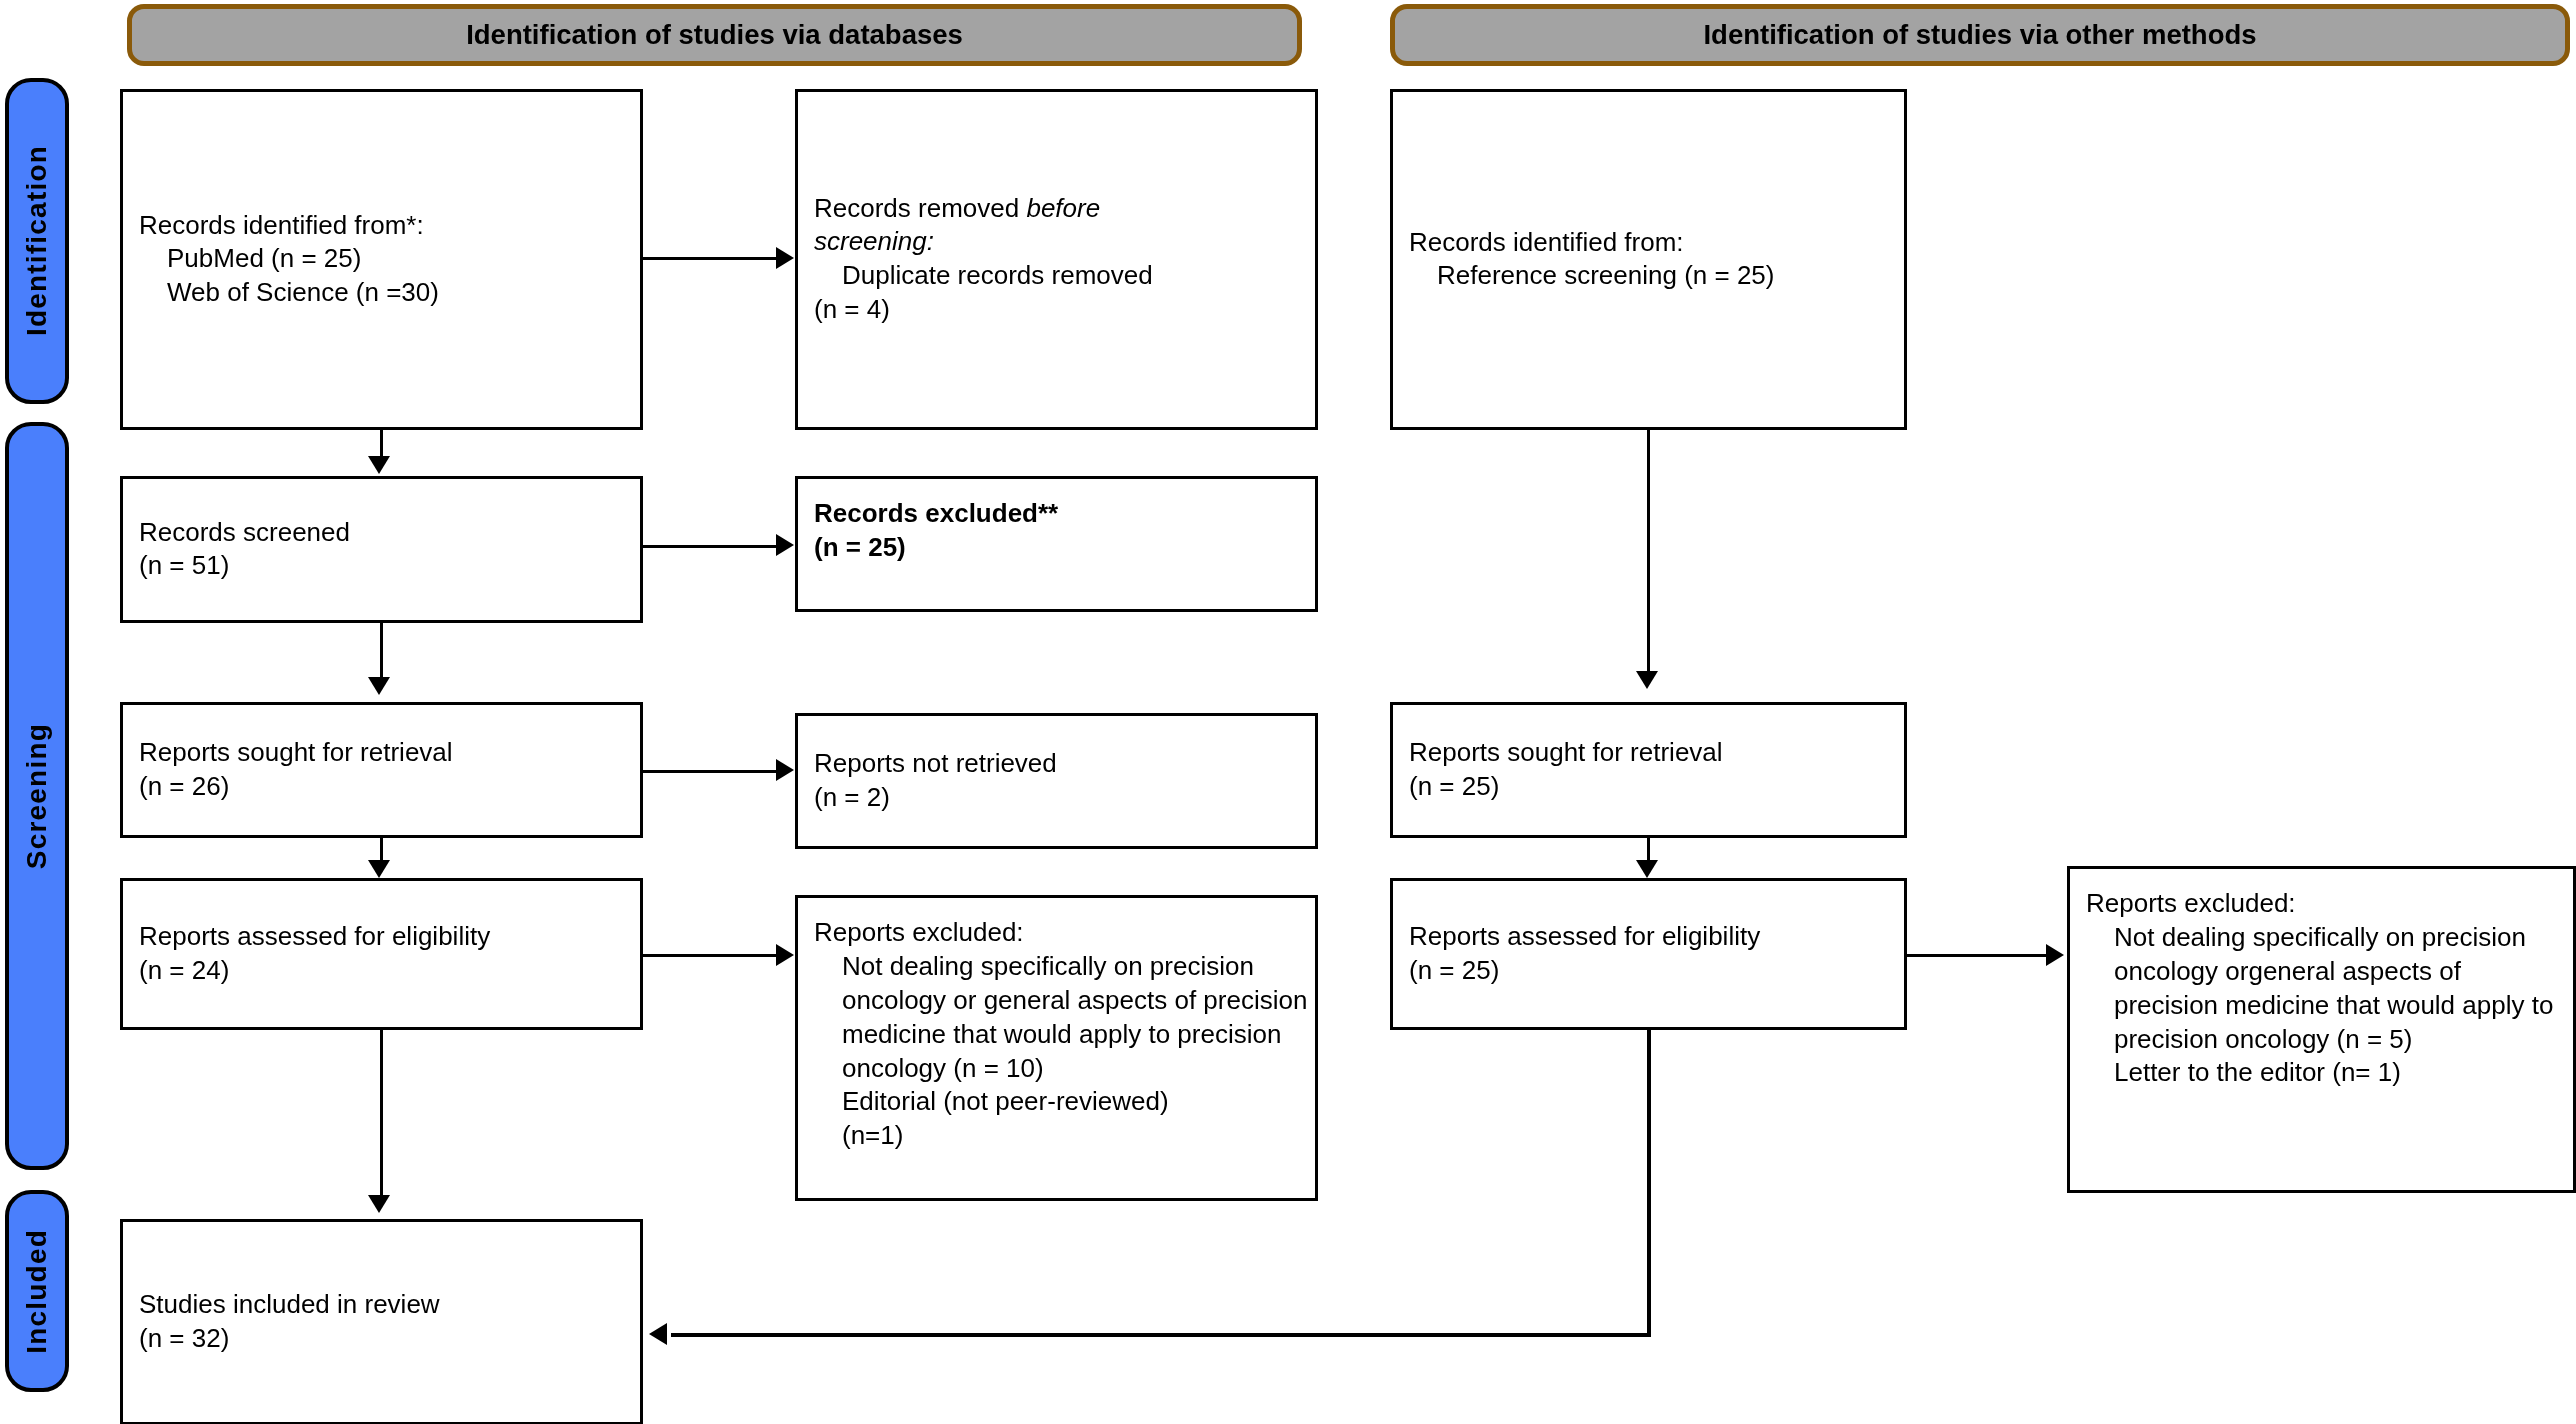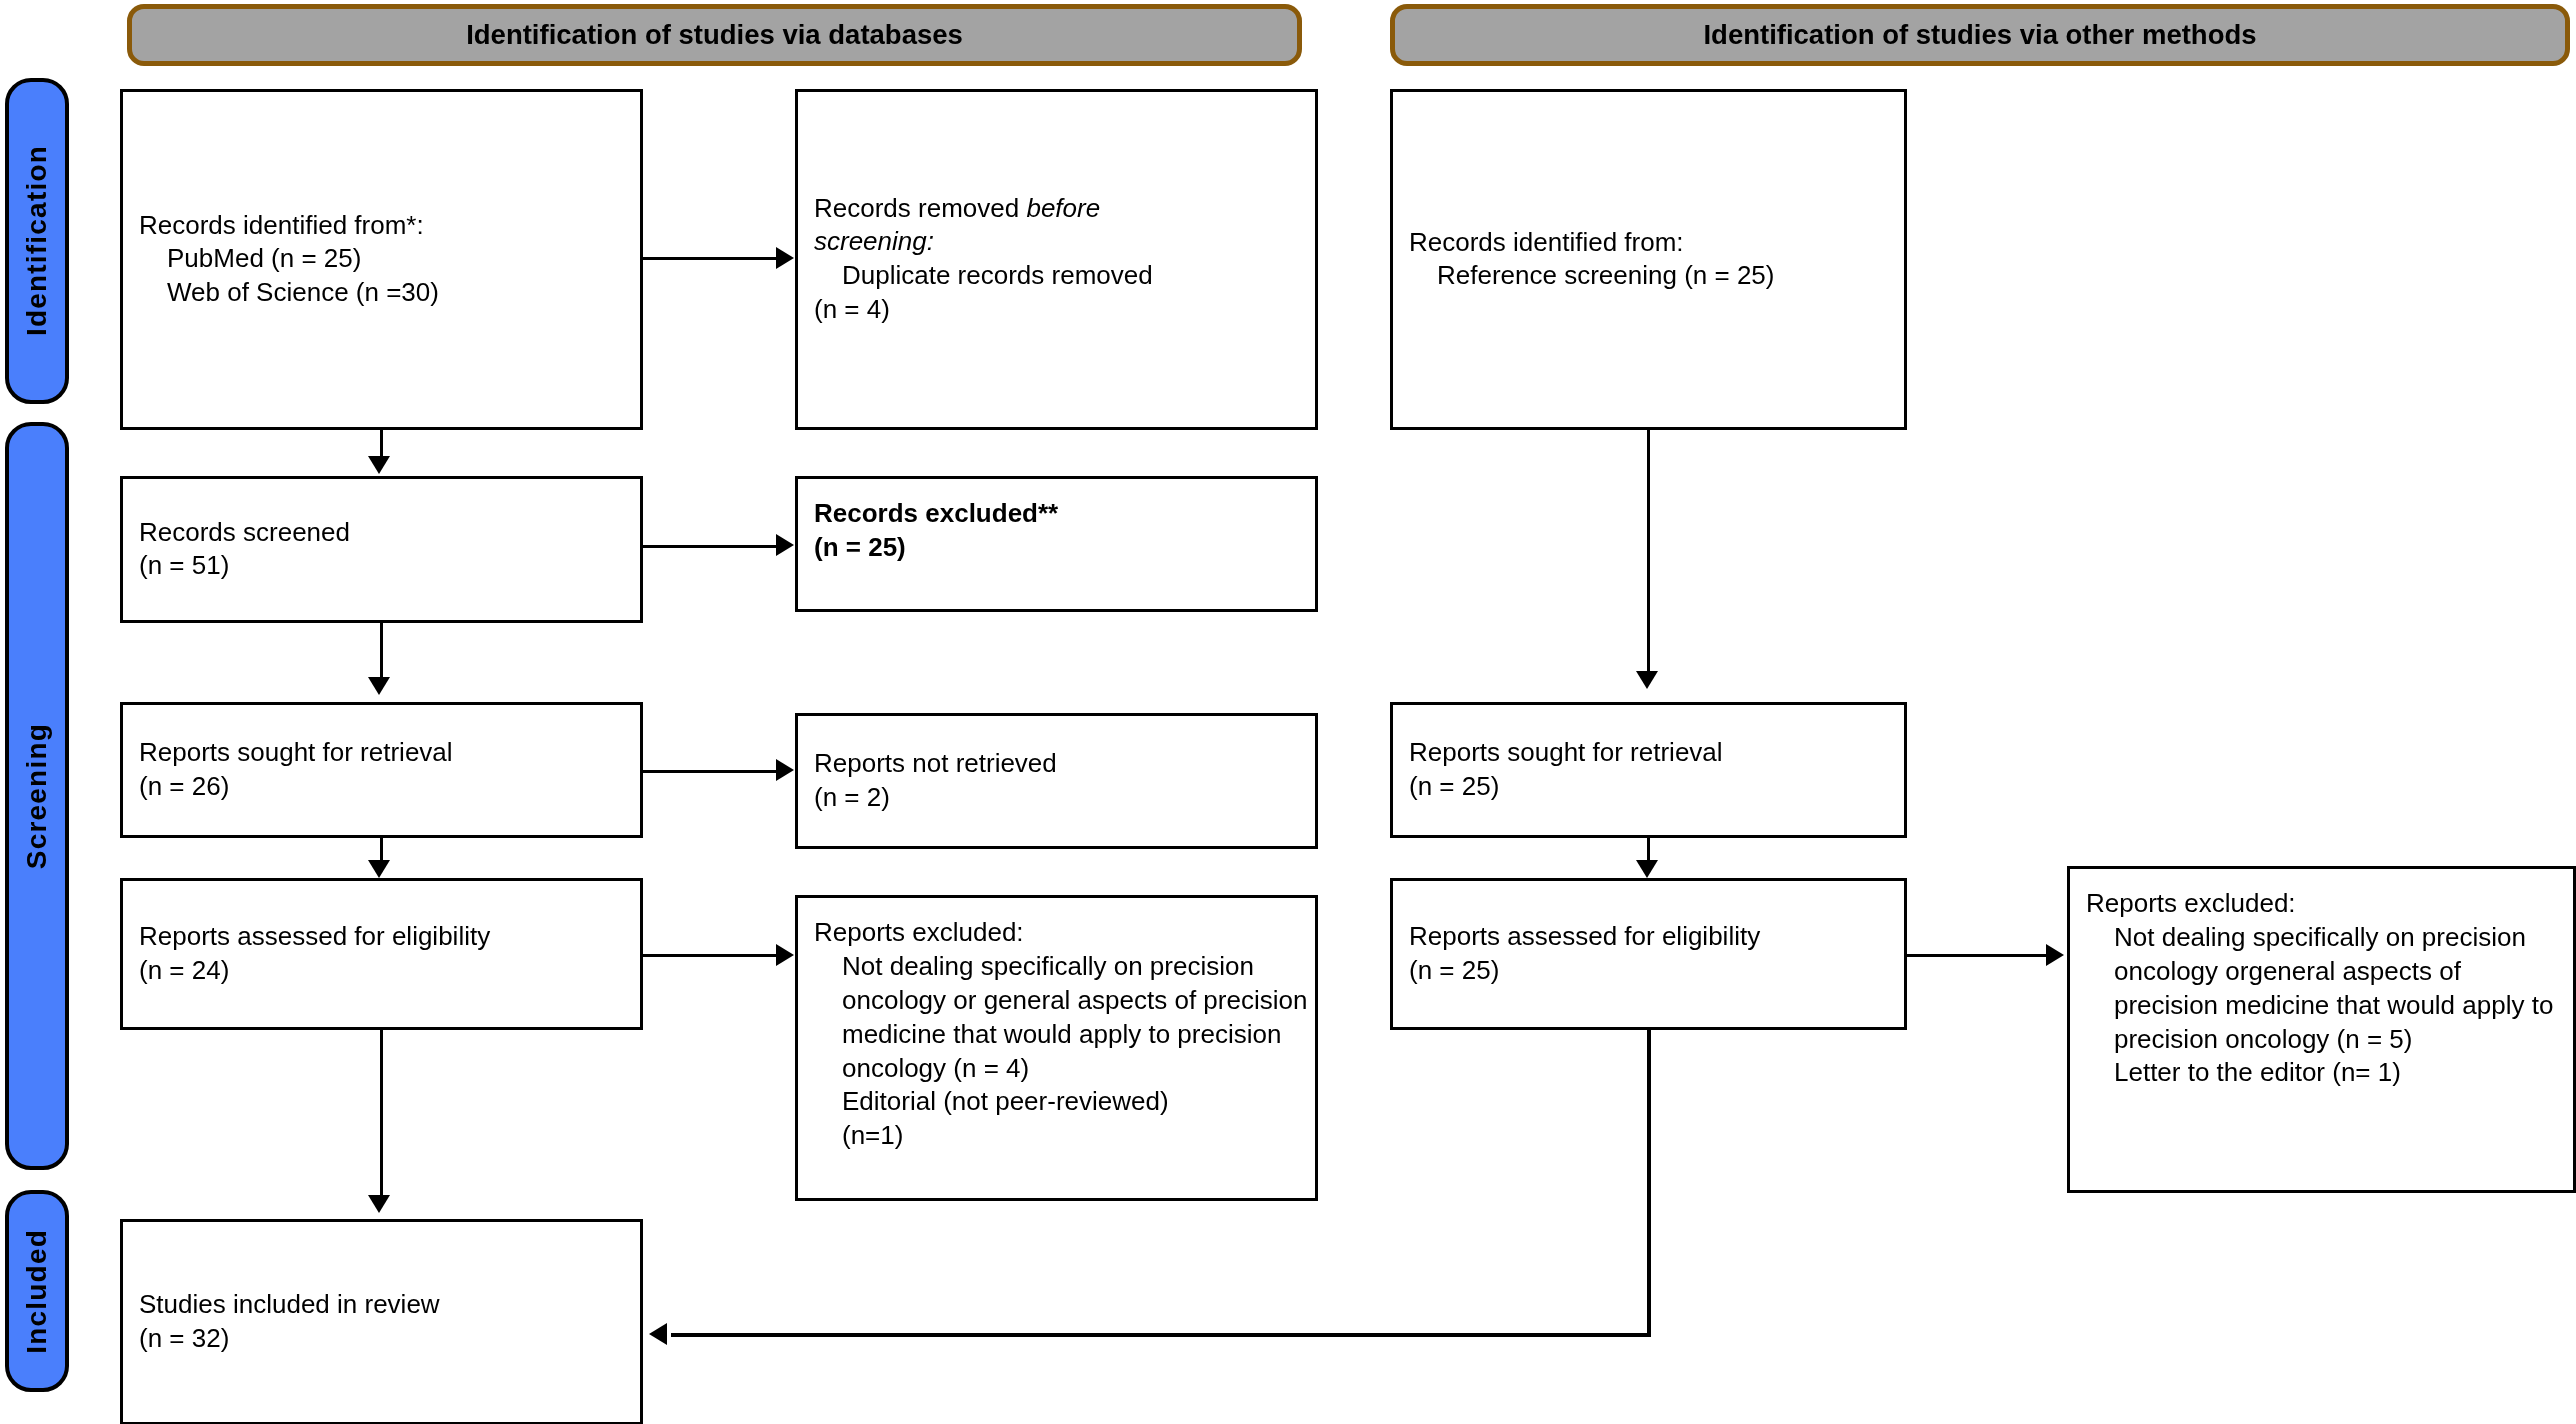--- a/index.html
+++ b/index.html
@@ -159,21 +159,21 @@
 
   <div class="flow-box topal" style="left:795px; top:476px; width:523px; height:136px;font-weight:bold;">
     <div class="box-text"><span>Records excluded**</span><br><span>(n = 25)</span></div>
   </div>
 
   <div class="flow-box mid" style="left:795px; top:702px; width:523px; height:136px;margin-top:11px;">
     <div class="box-text"><span>Reports not retrieved</span><br><span>(n = 2)</span></div>
   </div>
 
   <div class="flow-box topal" style="left:795px; top:895px; width:523px; height:306px;">
-    <div class="box-text"><span>Reports excluded:</span><span class="indent1">Not dealing specifically on precision oncology or general aspects of precision medicine that would apply to precision oncology (n = 4)</span><span class="indent1">Editorial (not peer-reviewed)</span><span class="indent1">(n=1)</span></div>
+    <div class="box-text"><span>Reports excluded:</span><span class="indent1">Not dealing specifically on precision oncology or general aspects of precision medicine that would apply to precision oncology (n = 10)</span><span class="indent1">Editorial (not peer-reviewed)</span><span class="indent1">(n=1)</span></div>
   </div>
 
   <div class="flow-box mid" style="left:1390px; top:89px; width:517px; height:341px;padding-left:32px;">
     <div class="box-text"><span>Records identified from:</span><br><span class="indent1">Reference screening (n = 25)</span></div>
   </div>
 
   <div class="flow-box mid" style="left:1390px; top:702px; width:517px; height:136px;">
     <div class="box-text"><span>Reports sought for retrieval</span><br><span>(n = 25)</span></div>
   </div>
 

